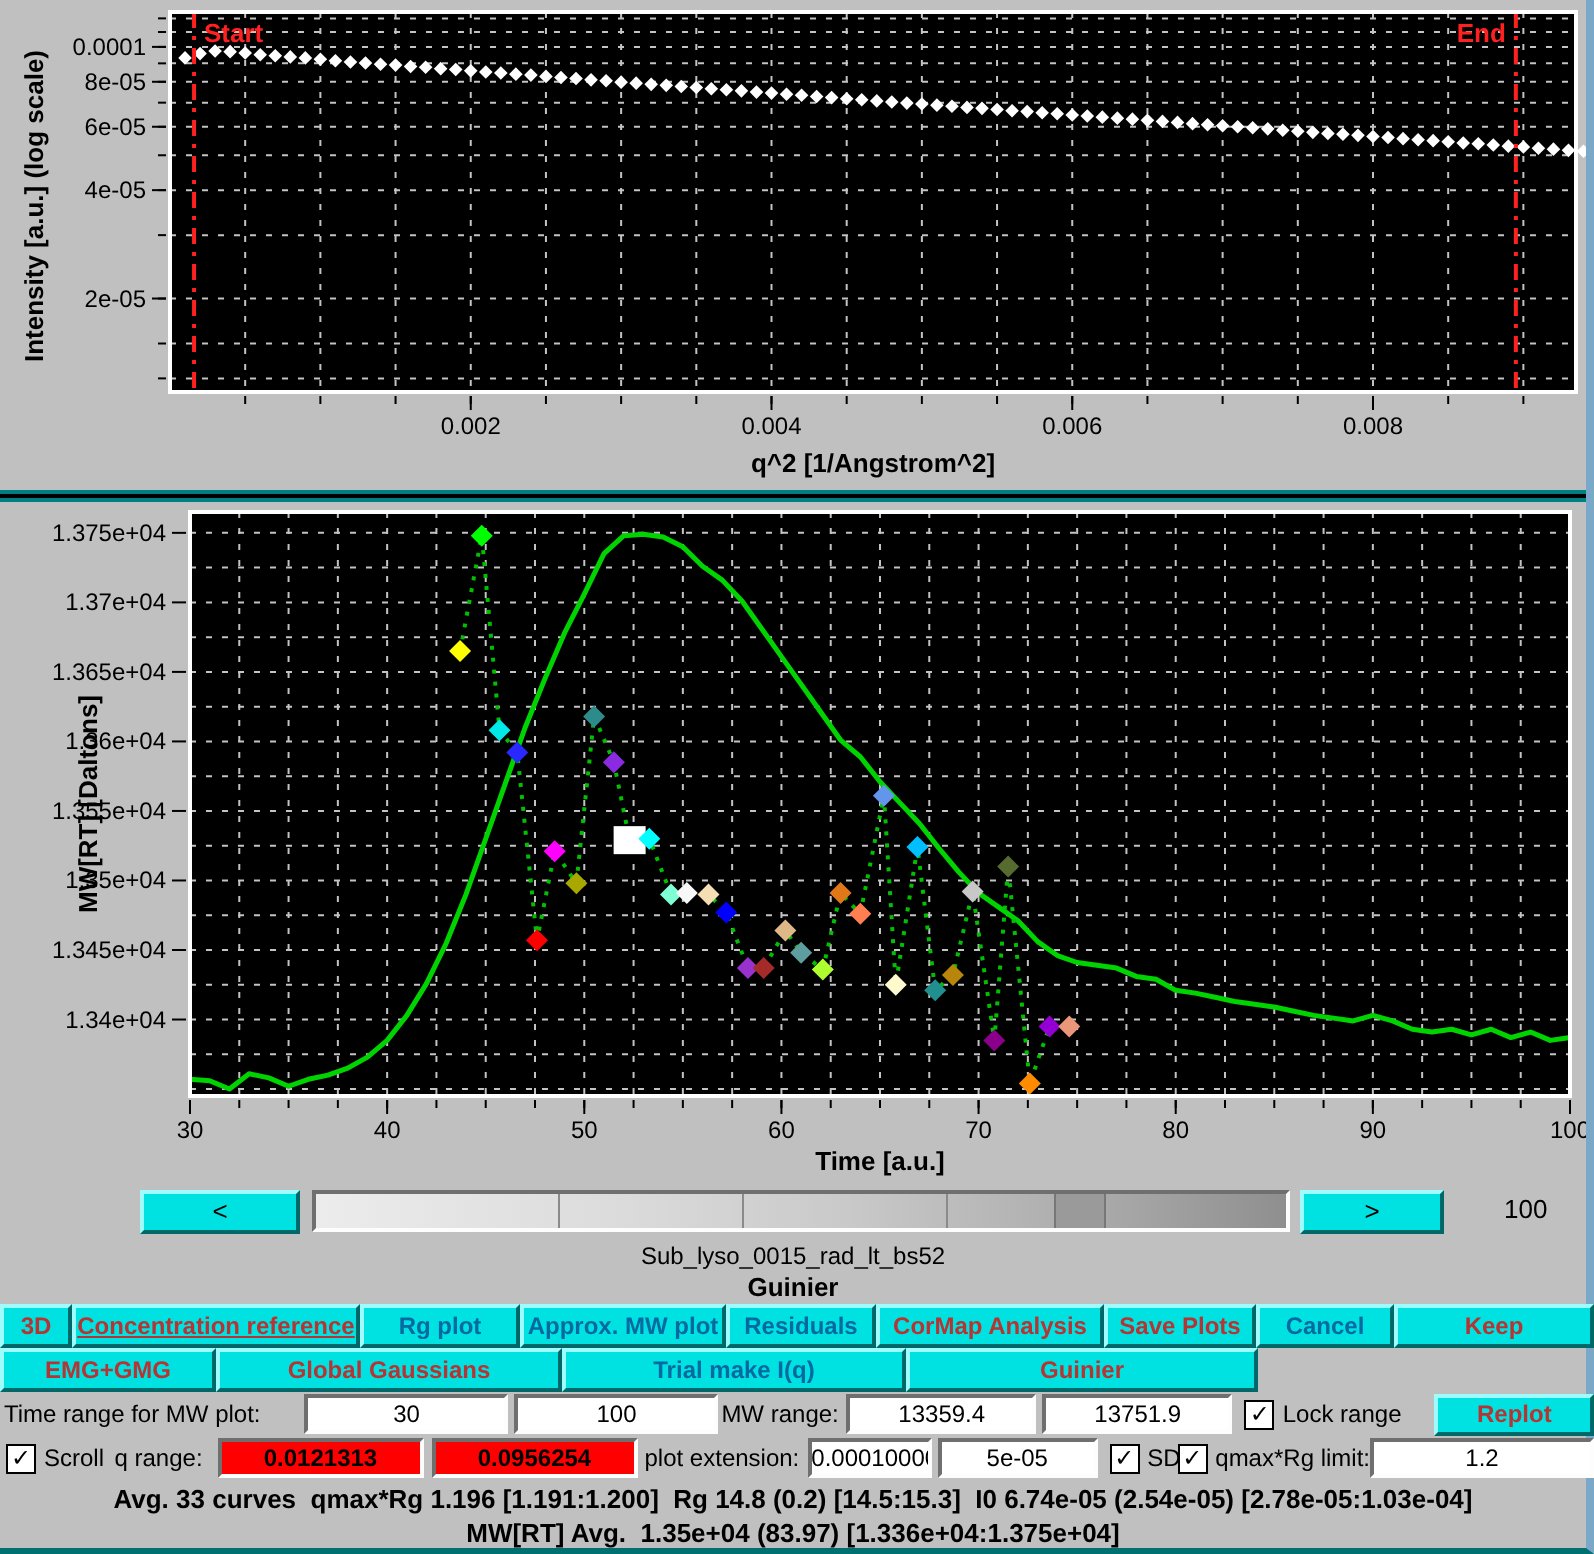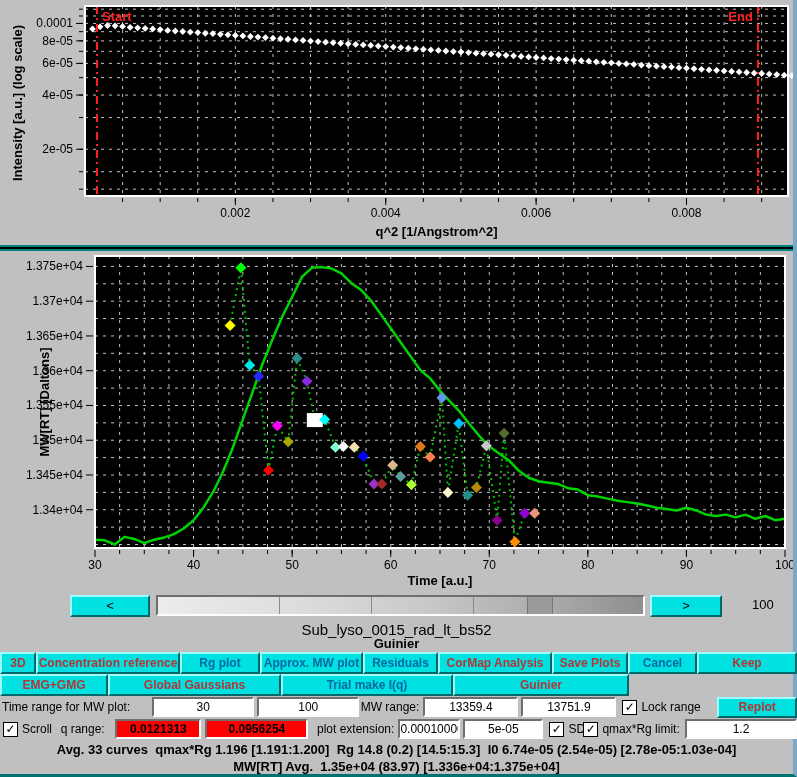--- a/index.html
+++ b/index.html
@@ -17,21 +17,21 @@
   .cyan-btn{position:absolute;background:#00e2e2;box-sizing:border-box;height:22px;
             border-top:2px solid #9ffcfc;border-left:2px solid #9ffcfc;
             border-bottom:2px solid #006868;border-right:2px solid #006868;
             font-size:13px;color:#000;text-align:center;line-height:18px;cursor:pointer;}
   .wheel{position:absolute;left:156px;top:1px;width:489px;height:21px;box-sizing:border-box;
          border:2px solid;border-color:#6f6f6f #fdfdfd #fdfdfd #6f6f6f;
          background:linear-gradient(90deg,#ececec,#dcdcdc 30%,#c9c9c9 55%,#ababab 80%,#8f8f8f);}
   .wheel i{position:absolute;top:0;bottom:0;width:1px;background:#8a8a8a;}
   .wheel .thumb{position:absolute;top:0;bottom:0;left:76%;width:5%;background:#9a9a9a;border-left:1px solid #777;border-right:1px solid #777;}
   .scroll-value{position:absolute;left:752px;top:3px;font-size:13px;color:#000;}
-  .ftitle{text-align:center;font-size:15px;color:#000;height:15px;}
+  .ftitle{text-align:center;font-size:12px;color:#000;height:15px;}
   .fsubtitle{text-align:center;font-size:13px;font-weight:bold;color:#000;height:16px;}
   .btnrow{display:flex;width:797px;height:22px;}
   .btn{box-sizing:border-box;background:#00e2e2;font-size:12px;font-weight:bold;
        border-top:2px solid #9ffcfc;border-left:2px solid #9ffcfc;
        border-bottom:2px solid #006868;border-right:2px solid #006868;
        display:flex;align-items:center;justify-content:center;cursor:pointer;white-space:nowrap;overflow:hidden;}
   .btn.red{color:#b53434;}
   .btn.blk{color:#0369a1;}
   .fieldrow{display:flex;width:797px;height:22px;align-items:center;}
   .flabel{font-size:12px;color:#000;white-space:nowrap;display:flex;align-items:center;box-sizing:border-box;}
@@ -400,21 +400,21 @@
     </div>
     <div class="cyan-btn" style="left:650px;top:1px;width:72px;">&gt;</div>
     <div class="scroll-value">100</div>
   </div>
 
   <div class="ftitle">Sub_lyso_0015_rad_lt_bs52</div>
   <div class="fsubtitle">Guinier</div>
 
   <div class="btnrow">
     <div class="btn red" style="width:36px;">3D</div>
-    <div class="btn red" style="width:144px;">Concentration reference</div>
+    <div class="btn red" style="width:144px;text-decoration:underline;">Concentration reference</div>
     <div class="btn blk" style="width:80px;">Rg plot</div>
     <div class="btn blk" style="width:103px;">Approx. MW plot</div>
     <div class="btn blk" style="width:75px;">Residuals</div>
     <div class="btn red" style="width:114px;">CorMap Analysis</div>
     <div class="btn red" style="width:76px;">Save Plots</div>
     <div class="btn blk" style="width:69px;">Cancel</div>
     <div class="btn red" style="width:100px;">Keep</div>
   </div>
 
   <div class="btnrow">
@@ -437,21 +437,21 @@
     </div>
     <div class="btn red" style="width:82px;height:21px;">Replot</div>
   </div>
 
   <div class="fieldrow">
     <div class="cbwrap" style="width:62px;padding-left:3px;">
       <span class="cb">✓</span>
       <span class="flabel">Scroll</span>
     </div>
     <div class="flabel" style="width:56px;">q range:</div>
-    <input class="inp alert" style="width: 86px;" value="0.0121313">
+    <input class="inp alert" style="width: 103px;" value="0.0121313">
     <input class="inp alert" style="width: 103px; margin-left: 4px;" value="0.0956254">
     <div class="flabel" style="width:92px;justify-content:flex-end;padding-right:4px;">plot extension:</div>
     <input class="inp" style="width: 62px;" value="0.000100001">
     <input class="inp" style="width: 80px; margin-left: 3px;" value="5e-05">
     <div class="cbwrap" style="width:40px;padding-left:6px;">
       <span class="cb">✓</span>
       <span class="flabel">SD</span>
     </div>
     <div class="cbwrap" style="width:104px;">
       <span class="cb">✓</span>

